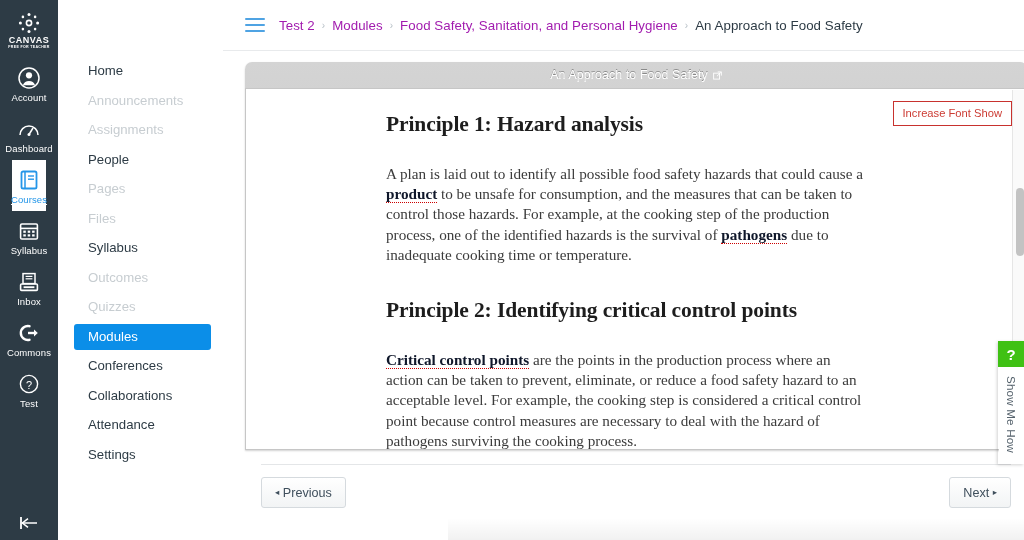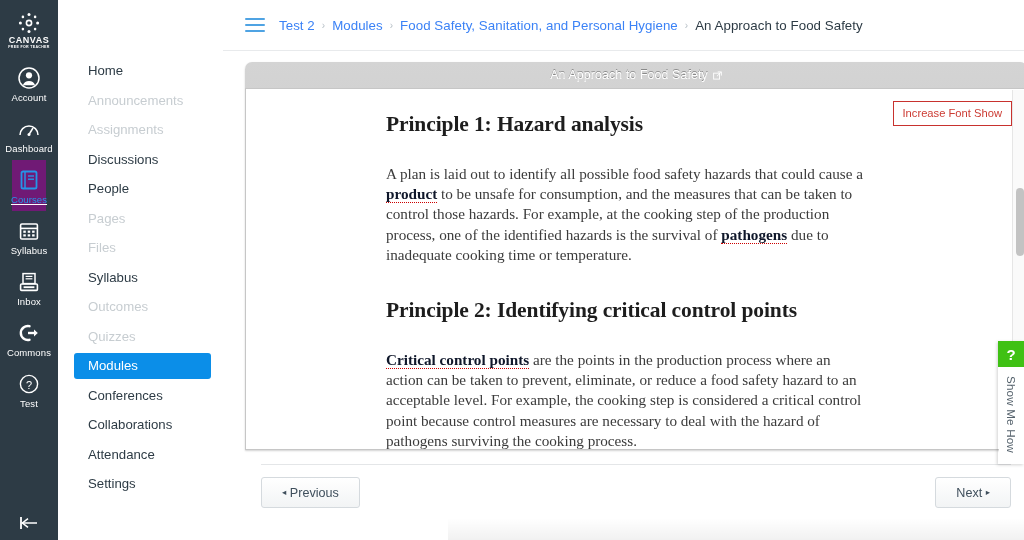--- a/index.html
+++ b/index.html
@@ -45,21 +45,21 @@
     display: flex; flex-direction: column;
     align-items: center; justify-content: center;
     color: #ffffff; cursor: pointer;
     position: relative;
   }
   .gn-item .gn-ico { height: 26px; display: flex; align-items: center; justify-content: center; }
   .gn-item .gn-lbl {
     font-size: 9.5px; line-height: 11px; margin-top: 1px;
     color: #ffffff; letter-spacing: 0.1px;
   }
-  .gn-item.active { background: #701a75; text-decoration: underline; }
+  .gn-item.active { background: #ffffff; text-decoration: underline; }
   .gn-item.active .gn-lbl { color: #2496e8; }
   .gn-collapse {
     position: absolute; bottom: 8px; left: 0; width: 58px;
     display: flex; align-items: center; justify-content: center;
     cursor: pointer;
   }
 
   
   #course-nav {
     width: 165px; flex: 0 0 165px;
@@ -92,21 +92,21 @@
   #crumb-bar {
     height: 51px; display: flex; align-items: center;
     padding-left: 22px; gap: 0;
     border-bottom: 1px solid #e8eaec;
     margin-right: 16px;
   }
   .burger { width: 20px; height: 14px; display: flex; flex-direction: column;
             justify-content: space-between; cursor: pointer; margin-right: 14px; }
   .burger span { display: block; height: 2px; background: #4fa3e3; border-radius: 1px; }
   .crumb {
-    font-size: 13.3px; color: #3b82f6; cursor: pointer; white-space: nowrap;
+    font-size: 13.3px; color: #a21caf; cursor: pointer; white-space: nowrap;
     letter-spacing: 0.05px;
   }
   .crumb.current { color: #2d3b45; cursor: default; }
   .crumb-sep { color: #b6bfc6; font-size: 10px; margin: 0 7px; }
 
   
   #content-region { position: relative; padding: 11px 16px 0 16px; }
 
   
   .tool-shell {
@@ -188,21 +188,21 @@
   .foot-nav {
     display: flex; justify-content: space-between;
     padding: 12px 16px 0 22px;
   }
   .pn-btn {
     border: 1px solid #d5dade;
     background: linear-gradient(#ffffff, #f2f4f5);
     color: #3f4f5c;
     font-size: 12.6px;
     border-radius: 3px;
-    padding: 7px 20px;
+    padding: 7px 13px;
     cursor: pointer;
     line-height: 14px;
     font-family: "Liberation Sans", sans-serif;
     white-space: nowrap;
   }
   .arrowchar { font-size: 8.5px; vertical-align: 1.5px; }
 
   
   .page-shade {
     position: absolute; left: 225px; right: 0; bottom: 0; height: 22px;
@@ -351,21 +351,20 @@
         <path d="M12 4.6 L6.4 9 L12 13.4" fill="none" stroke="#fff" stroke-width="1.5"></path>
       </svg>
     </div>
   </nav>
 
   <nav id="course-nav">
     <ul class="cn-list">
       <li class="cn-item">Home</li>
       <li class="cn-item muted">Announcements</li>
       <li class="cn-item muted">Assignments</li>
-      <li class="cn-item">Discussions</li>
       <li class="cn-item">People</li>
       <li class="cn-item muted">Pages</li>
       <li class="cn-item muted">Files</li>
       <li class="cn-item">Syllabus</li>
       <li class="cn-item muted">Outcomes</li>
       <li class="cn-item muted">Quizzes</li>
       <li class="cn-item selected">Modules</li>
       <li class="cn-item">Conferences</li>
       <li class="cn-item">Collaborations</li>
       <li class="cn-item">Attendance</li>

